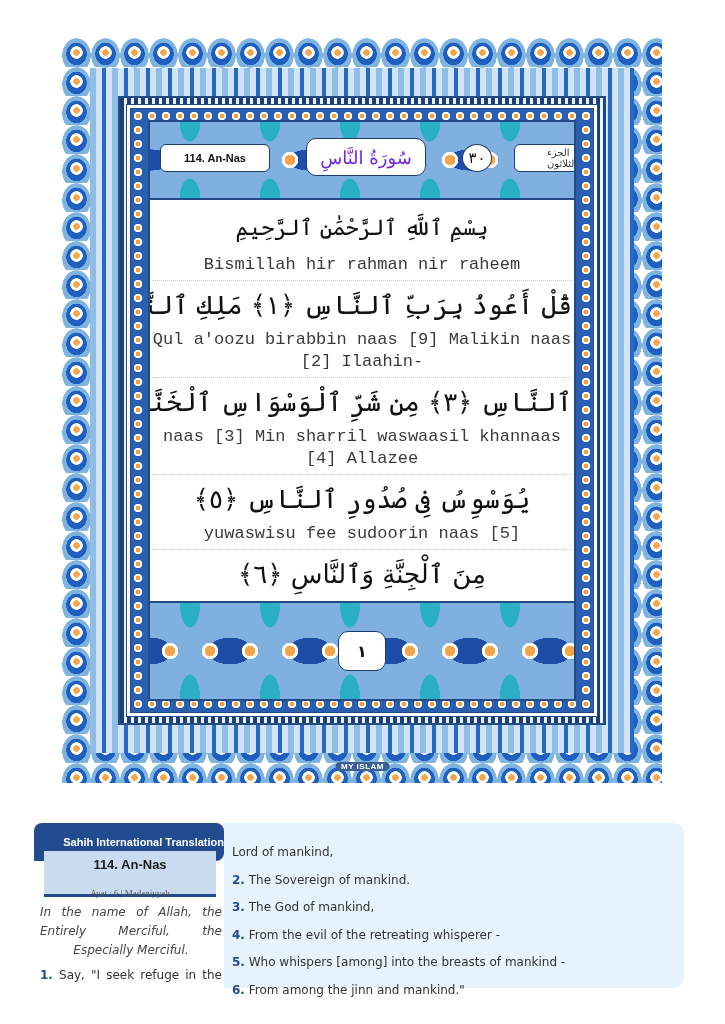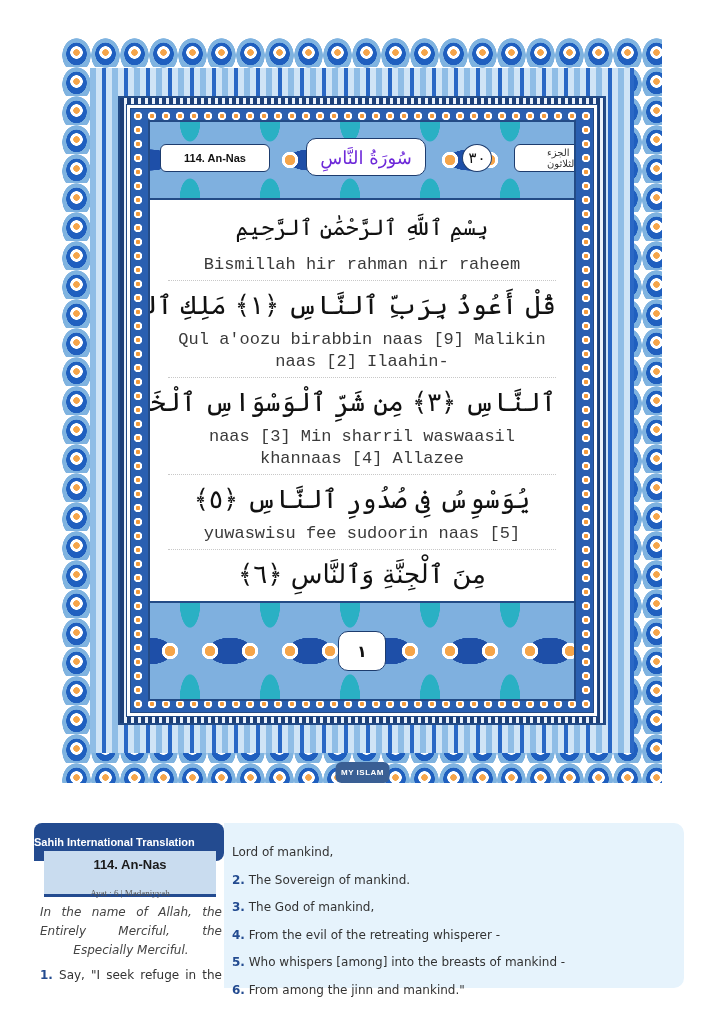--- a/index.html
+++ b/index.html
@@ -86,56 +86,56 @@
   .page-num-box {
     position: absolute; left: 50%; top: 28px; transform: translateX(-50%);
     width: 48px; height: 40px; background: #ffffff;
     border: 1px solid #1d3c6e; border-radius: 10px;
     display: flex; align-items: center; justify-content: center;
   }
   .page-num-box span { font-family: "DejaVu Sans", sans-serif; font-size: 16px; font-weight: bold; color: #111; }
 
   .verses {
     position: absolute; left: 0; right: 0; top: 80px; bottom: 100px;
-    padding: 0 18px;
+    padding: 0 2px;
   }
   .verse-block {
     text-align: center; border-bottom: 1px dotted #c8c8c8;
   }
   .verse-block:last-child { border-bottom: none; }
   .arabic {
     font-family: "DejaVu Serif", serif; direction: rtl; color: #111;
     font-size: 26px; line-height: 48px; white-space: nowrap;
   }
   .arabic.bism { font-size: 22px; line-height: 52px; }
   .translit {
     font-family: Liberation Mono, monospace; font-size: 17px; color: #3a3a3a;
     line-height: 22px; padding-bottom: 4px;
   }
 
   .brand-badge {
     position: absolute; left: 50%; top: 762px; transform: translateX(-50%);
     background: #3a5f94; color: #fff; border-radius: 6px;
-    padding: 6px 6px; font-family: "Liberation Sans", sans-serif;
+    padding: 0 6px; font-family: "Liberation Sans", sans-serif;
     font-weight: bold; font-size: 8px; letter-spacing: 0.5px;
   }
 
   
   .translation {
     position: absolute; left: 34px; top: 823px; width: 650px; height: 165px;
     background: #e6f3fc; border-radius: 10px;
   }
   .trans-left {
     position: absolute; left: 0; top: 0; width: 190px; height: 100%;
     background: #ffffff;
   }
   .trans-tab {
     position: absolute; left: 0; top: 0; width: 190px; height: 38px;
     background: #234b90; border-radius: 8px 8px 8px 0;
-    display: flex; align-items: center; justify-content: flex-start;
+    display: flex; align-items: center; justify-content: flex-end;
   }
   .trans-tab span {
     font-family: "Liberation Sans", sans-serif; font-weight: bold; font-size: 11px; color: #fff;
   }
   .surah-card {
     position: absolute; left: 10px; top: 28px; width: 172px; height: 46px;
     background: #c9dcef; border-bottom: 3px solid #234b90;
     text-align: center;
   }
   .surah-card .name {

